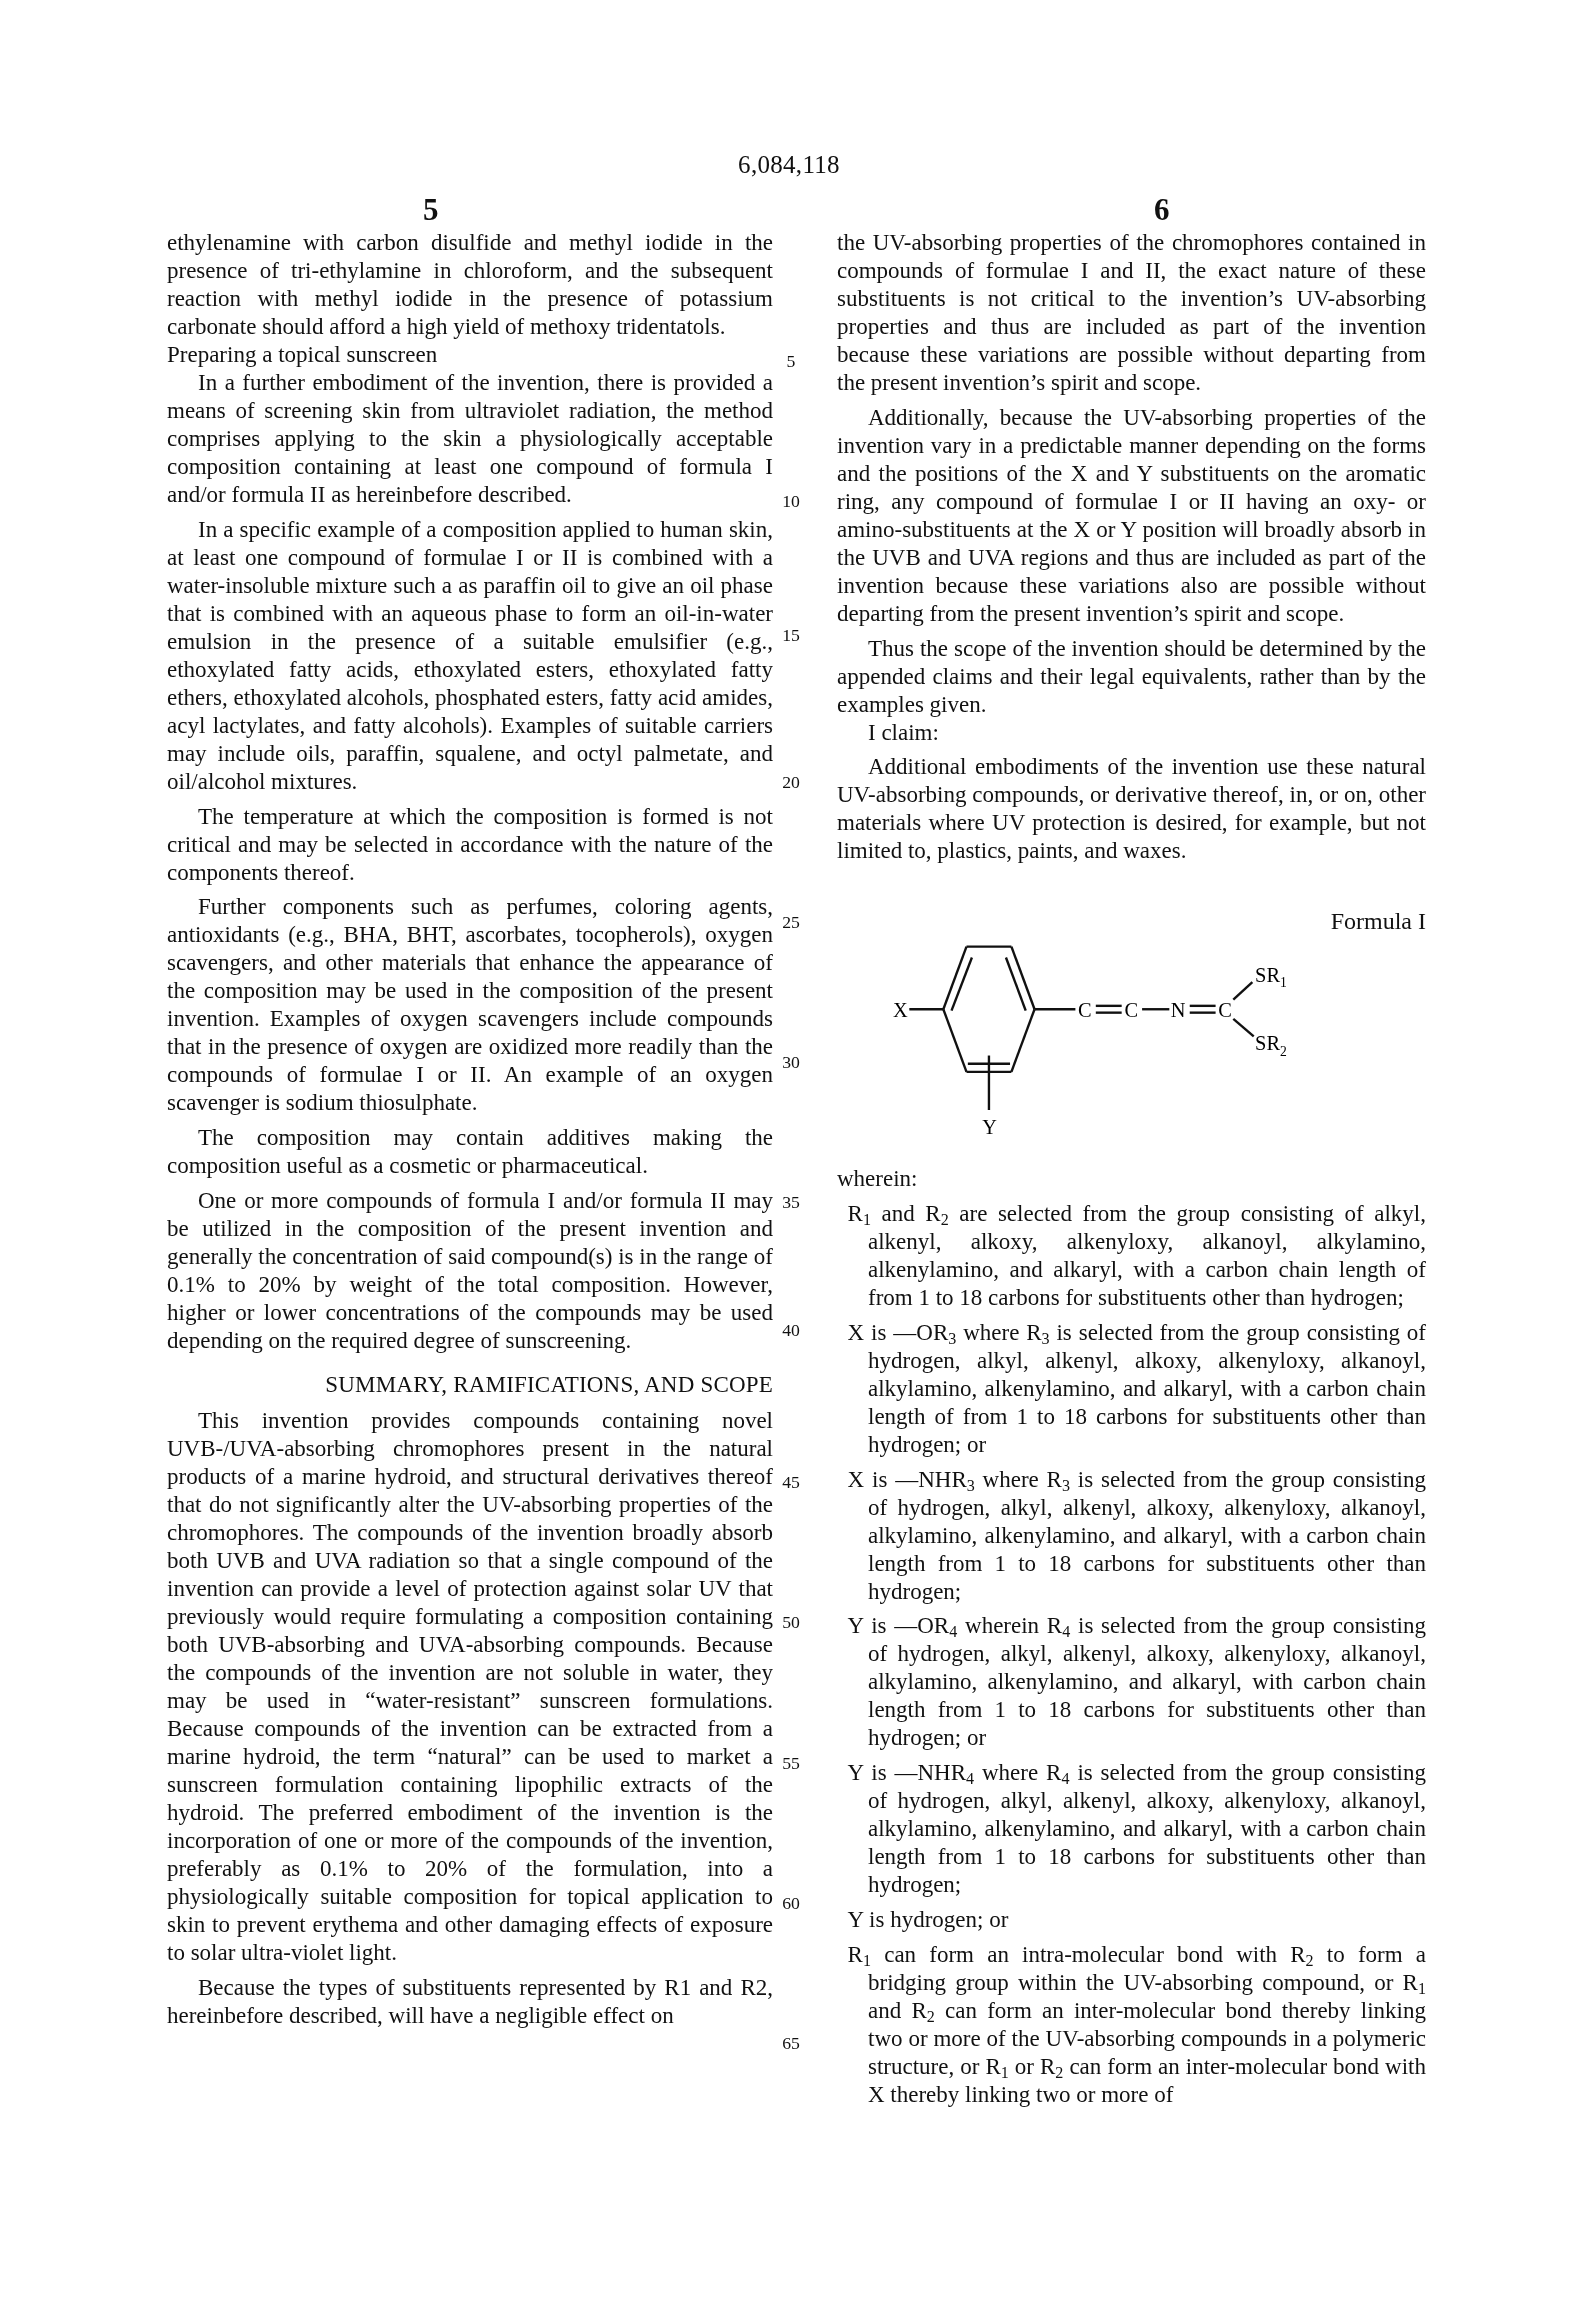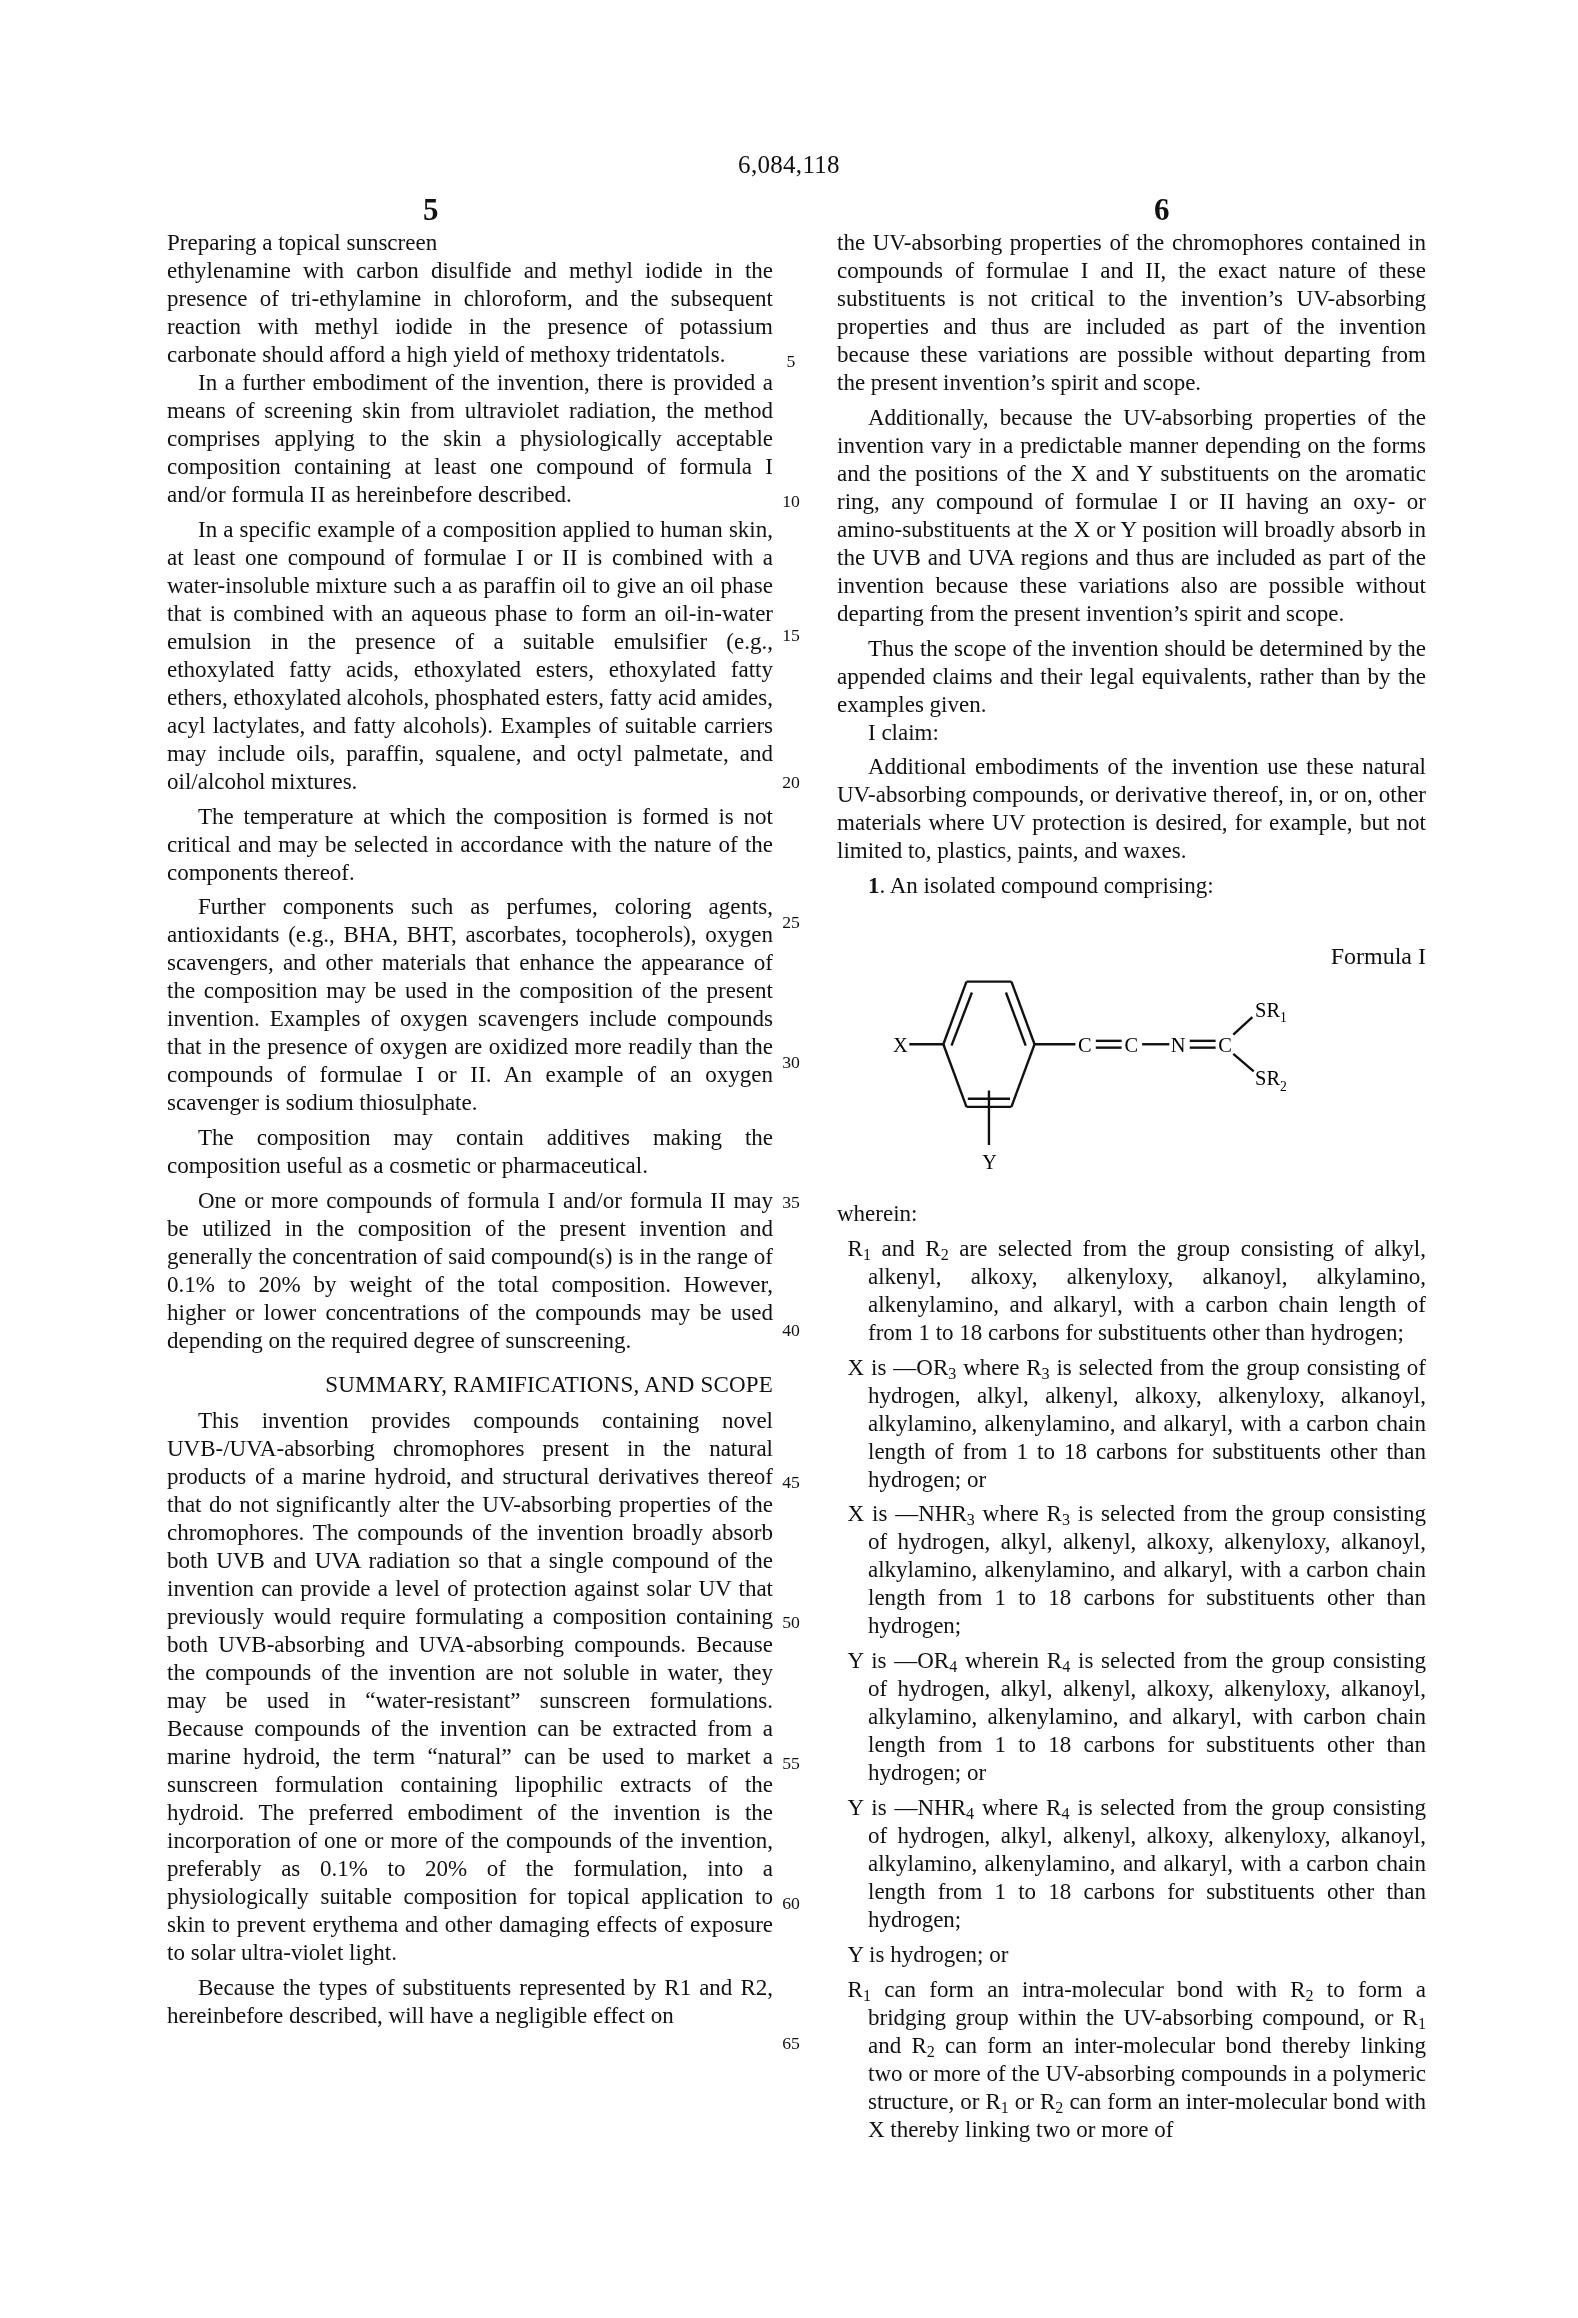--- a/index.html
+++ b/index.html
@@ -41,40 +41,39 @@
   <span style="top:1192px">35</span>
   <span style="top:1320px">40</span>
   <span style="top:1472px">45</span>
   <span style="top:1612px">50</span>
   <span style="top:1753px">55</span>
   <span style="top:1893px">60</span>
   <span style="top:2033px">65</span>
 </div>
 
 <div class="column left">
+  <p>ethylenamine with carbon disulfide and methyl iodide in the presence of tri-ethylamine in chloroform, and the subsequent reaction with methyl iodide in the presence of potassium carbonate should afford a high yield of methoxy tridentatols.</p>
   <p style="text-align:left">Preparing a topical sunscreen</p>
-  <p>ethylenamine with carbon disulfide and methyl iodide in the presence of tri-ethylamine in chloroform, and the subsequent reaction with methyl iodide in the presence of potassium carbonate should afford a high yield of methoxy tridentatols.</p>
   <p class="indent">In a further embodiment of the invention, there is provided a means of screening skin from ultraviolet radiation, the method comprises applying to the skin a physiologically acceptable composition containing at least one compound of formula I and/or formula II as hereinbefore described.</p>
   <p class="indent gap">In a specific example of a composition applied to human skin, at least one compound of formulae I or II is combined with a water-insoluble mixture such a as paraffin oil to give an oil phase that is combined with an aqueous phase to form an oil-in-water emulsion in the presence of a suitable emulsifier (e.g., ethoxylated fatty acids, ethoxylated esters, ethoxylated fatty ethers, ethoxylated alcohols, phosphated esters, fatty acid amides, acyl lactylates, and fatty alcohols). Examples of suitable carriers may include oils, paraffin, squalene, and octyl palmetate, and oil/alcohol mixtures.</p>
   <p class="indent gap">The temperature at which the composition is formed is not critical and may be selected in accordance with the nature of the components thereof.</p>
   <p class="indent gap">Further components such as perfumes, coloring agents, antioxidants (e.g., BHA, BHT, ascorbates, tocopherols), oxygen scavengers, and other materials that enhance the appearance of the composition may be used in the composition of the present invention. Examples of oxygen scavengers include compounds that in the presence of oxygen are oxidized more readily than the compounds of formulae I or II. An example of an oxygen scavenger is sodium thiosulphate.</p>
   <p class="indent gap">The composition may contain additives making the composition useful as a cosmetic or pharmaceutical.</p>
   <p class="indent gap">One or more compounds of formula I and/or formula II may be utilized in the composition of the present invention and generally the concentration of said compound(s) is in the range of 0.1% to 20% by weight of the total composition. However, higher or lower concentrations of the compounds may be used depending on the required degree of sunscreening.</p>
   <p class="section-heading">SUMMARY, RAMIFICATIONS, AND SCOPE</p>
   <p class="indent">This invention provides compounds containing novel UVB-/UVA-absorbing chromophores present in the natural products of a marine hydroid, and structural derivatives thereof that do not significantly alter the UV-absorbing properties of the chromophores. The compounds of the invention broadly absorb both UVB and UVA radiation so that a single compound of the invention can provide a level of protection against solar UV that previously would require formulating a composition containing both UVB-absorbing and UVA-absorbing compounds. Because the compounds of the invention are not soluble in water, they may be used in “water-resistant” sunscreen formulations. Because compounds of the invention can be extracted from a marine hydroid, the term “natural” can be used to market a sunscreen formulation containing lipophilic extracts of the hydroid. The preferred embodiment of the invention is the incorporation of one or more of the compounds of the invention, preferably as 0.1% to 20% of the formulation, into a physiologically suitable composition for topical application to skin to prevent erythema and other damaging effects of exposure to solar ultra-violet light.</p>
   <p class="indent gap">Because the types of substituents represented by R1 and R2, hereinbefore described, will have a negligible effect on</p>
 </div>
 
 <div class="column right">
   <p>the UV-absorbing properties of the chromophores contained in compounds of formulae I and II, the exact nature of these substituents is not critical to the invention’s UV-absorbing properties and thus are included as part of the invention because these variations are possible without departing from the present invention’s spirit and scope.</p>
   <p class="indent gap">Additionally, because the UV-absorbing properties of the invention vary in a predictable manner depending on the forms and the positions of the X and Y substituents on the aromatic ring, any compound of formulae I or II having an oxy- or amino-substituents at the X or Y position will broadly absorb in the UVB and UVA regions and thus are included as part of the invention because these variations also are possible without departing from the present invention’s spirit and scope.</p>
   <p class="indent gap">Thus the scope of the invention should be determined by the appended claims and their legal equivalents, rather than by the examples given.</p>
   <p class="indent">I claim:</p>
   <p class="indent gap">Additional embodiments of the invention use these natural UV-absorbing compounds, or derivative thereof, in, or on, other materials where UV protection is desired, for example, but not limited to, plastics, paints, and waxes.</p>
-  <p class="indent gap"><b>1</b><span>. An isolated compound comprising:</span></p>
 
   <div class="formula">
     <div class="formula-label">Formula I</div>
     <svg width="422" height="177" viewBox="0 0 620 260" style="font-size:33.8px">
       <g stroke="#111" stroke-width="3.5" fill="none">
         <line x1="130" y1="20" x2="196" y2="20"></line>
         <line x1="196" y1="20" x2="230" y2="112"></line>
         <line x1="230" y1="112" x2="196" y2="204"></line>
         <line x1="130" y1="204" x2="196" y2="204"></line>
         <line x1="96" y1="112" x2="130" y2="204"></line>

